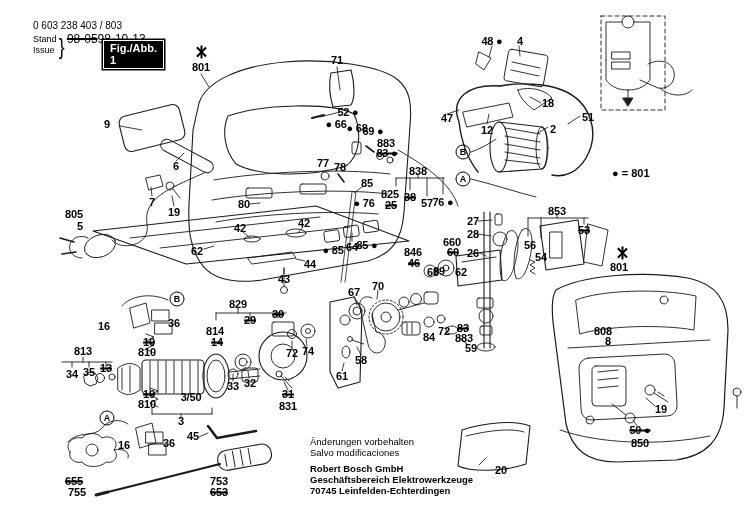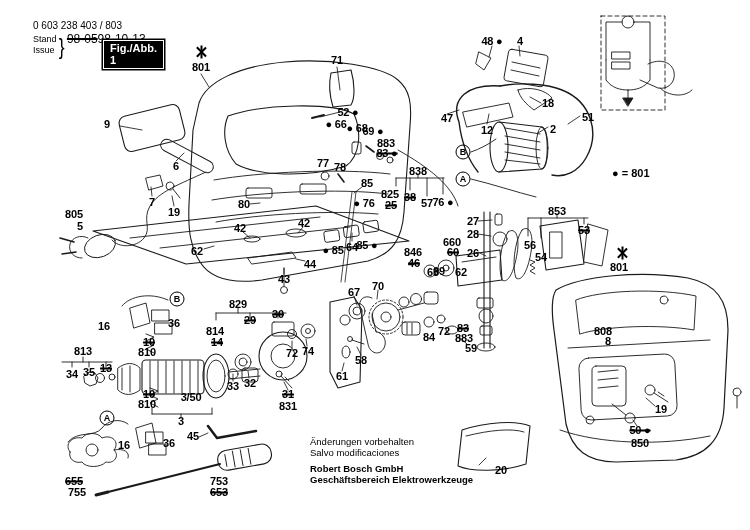--- a/index.html
+++ b/index.html
@@ -385,16 +385,17 @@
   <div id="legend">● = 801</div>
 
   <div id="ftr">
     <div class="notes">
       <div>Änderungen vorbehalten</div>
       <div>Salvo modificaciones</div>
     </div>
     <div class="company">
       <div>Robert Bosch GmbH</div>
       <div>Geschäftsbereich Elektrowerkzeuge</div>
+      <div>70745 Leinfelden-Echterdingen</div>
     </div>
   </div>
 
 </div>
 
 </body></html>

